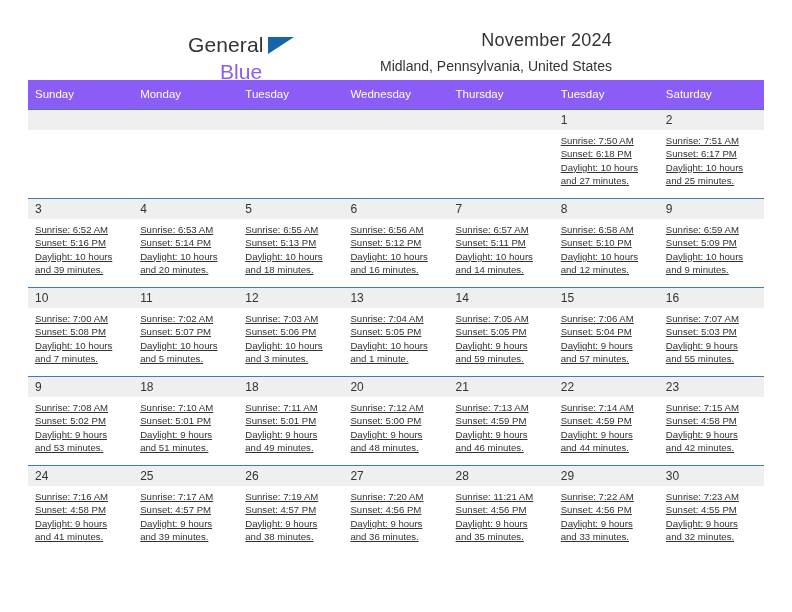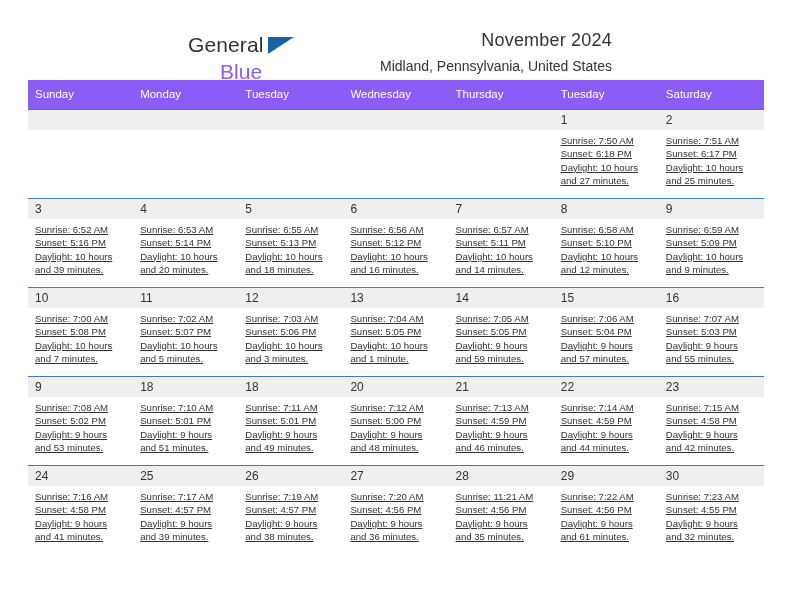--- a/index.html
+++ b/index.html
@@ -435,21 +435,21 @@
               <div>Daylight: 9 hours</div>
               <div>and 35 minutes.</div>
             </div>
           </td>
           <td>
             <div class="daynum">29</div>
             <div class="cellbody">
               <div>Sunrise: 7:22 AM</div>
               <div>Sunset: 4:56 PM</div>
               <div>Daylight: 9 hours</div>
-              <div>and 61 minutes.</div>
+              <div>and 33 minutes.</div>
             </div>
           </td>
           <td>
             <div class="daynum">30</div>
             <div class="cellbody">
               <div>Sunrise: 7:23 AM</div>
               <div>Sunset: 4:55 PM</div>
               <div>Daylight: 9 hours</div>
               <div>and 32 minutes.</div>
             </div>

